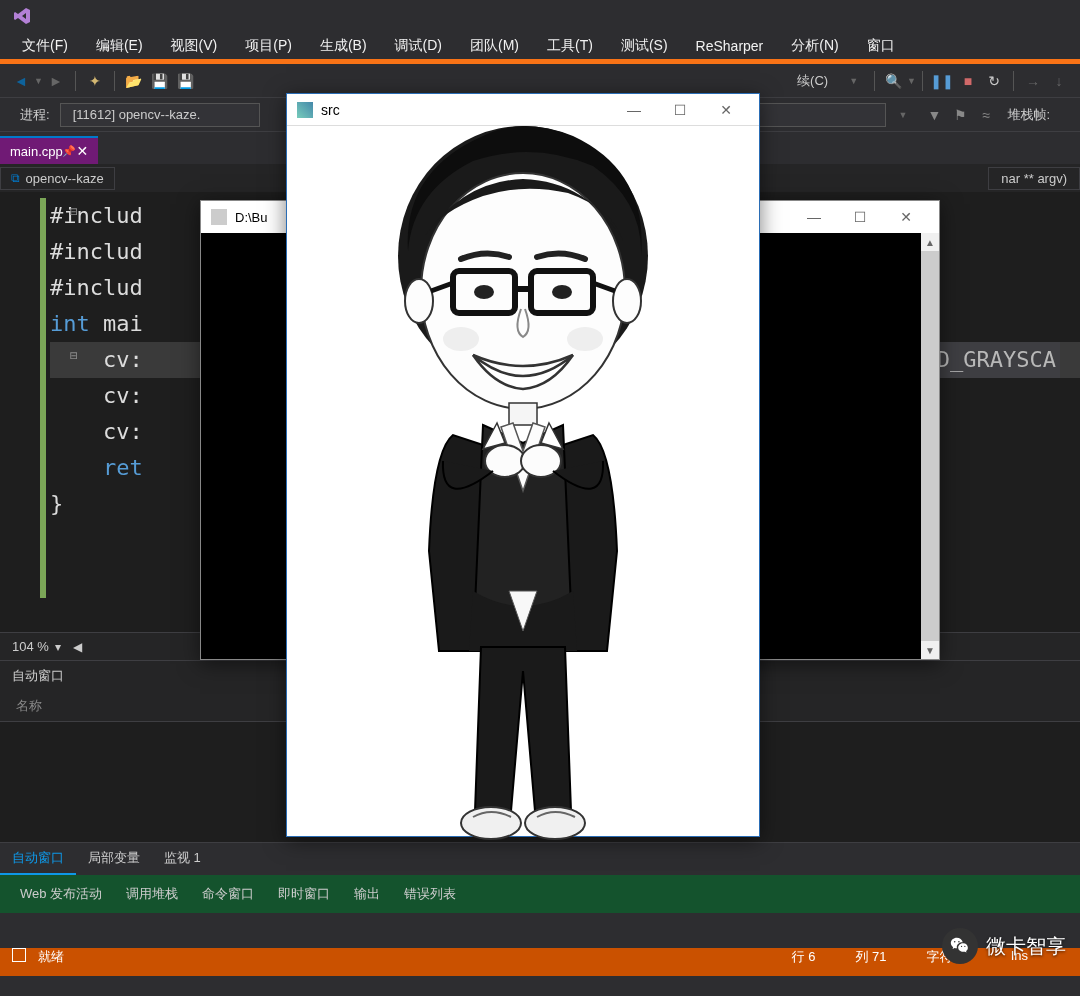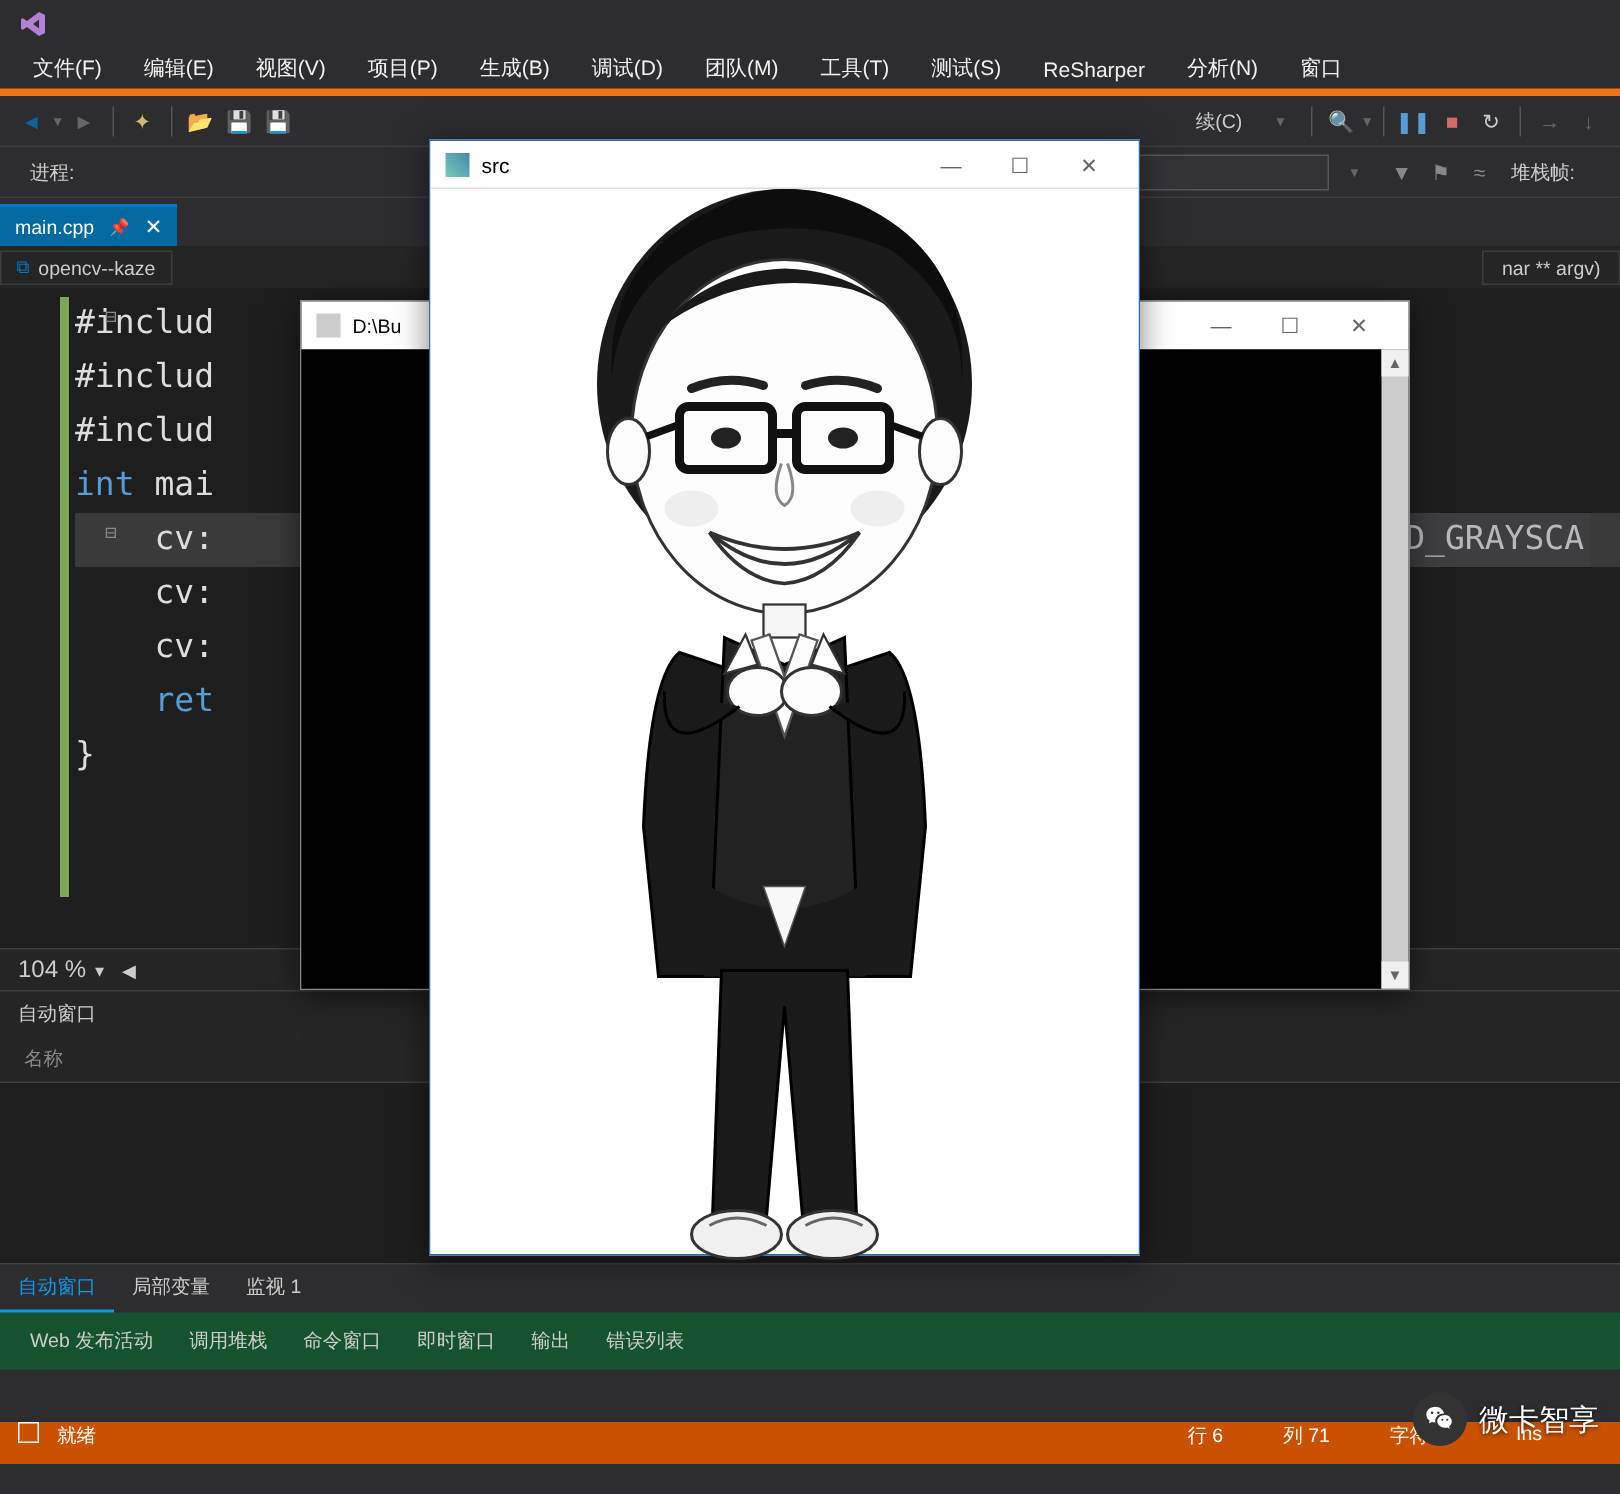--- a/index.html
+++ b/index.html
@@ -20,42 +20,42 @@
 .tb-orange { color: #ce9178; }
 .tb-blue { color: #569cd6; }
 
 .debugbar { height: 34px; background: #2d2d30; display: flex; align-items: center; padding: 0 20px; border-bottom: 1px solid #3e3e42; }
 .dbg-label { color: #ccc; font-size: 13px; margin-right: 10px; }
 .dbg-combo { background: #333337; border: 1px solid #555; color: #ccc; padding: 3px 12px; font-size: 13px; min-width: 200px; height: 24px; }
 .dbg-right { margin-left: auto; display: flex; align-items: center; }
 .dbg-combo2 { background: #333337; border: 1px solid #555; width: 160px; height: 24px; margin-right: 12px; }
 
 .tabbar { height: 32px; background: #2d2d30; display: flex; align-items: flex-end; padding: 0; }
-.file-tab { background: #0369a1; color: #fff; padding: 5px 10px; font-size: 13px; display: flex; align-items: center; gap: 10px; border-top: 2px solid #007acc; }
+.file-tab { background: #701a75; color: #fff; padding: 5px 10px; font-size: 13px; display: flex; align-items: center; border-top: 2px solid #007acc; }
 .tab-pin { color: #fff; font-size: 11px; }
 .tab-close { color: #fff; cursor: pointer; font-size: 14px; }
 
 .crumbbar { height: 28px; background: #252526; display: flex; align-items: center; padding: 0; }
 .crumb { background: #252526; border: 1px solid #3e3e42; padding: 3px 10px; font-size: 13px; display: flex; align-items: center; gap: 6px; color: #ccc; }
 .crumb-icon { color: #007acc; font-size: 12px; }
 .crumb-drop { margin-left: auto; padding: 3px 12px; color: #ccc; font-size: 13px; border: 1px solid #3e3e42; }
 
 .editor { position: relative; background: #1e1e1e; height: 440px; }
 .code { font-family: Consolas, monospace; font-size: 22px; line-height: 36px; padding: 6px 0 0 50px; position: relative; }
 .gutter { position: absolute; left: 70px; top: 0; width: 14px; }
 .fold { color: #888; font-size: 13px; position: absolute; }
 .codeline { white-space: pre; color: #dcdcdc; }
 .kw { color: #569cd6; }
 .fn { color: #dcdcdc; }
 .grayscale { color: #b8b8b8; background: #3e3e42; padding: 0 4px; }
 .left-margin { position: absolute; left: 0; top: 0; bottom: 0; width: 40px; background: #1e1e1e; }
 .change-marker { position: absolute; left: 40px; top: 6px; width: 6px; background: #7ba657; height: 400px; }
 
 .zoombar { height: 28px; background: #252526; display: flex; align-items: center; padding: 0 12px; border-top: 1px solid #3e3e42; }
-.zoom-val { color: #ccc; font-size: 16px; }
+.zoom-val { color: #ccc; font-size: 13px; }
 .zoom-btn { color: #ccc; margin: 0 6px; font-size: 12px; cursor: pointer; }
 
 .panel-title { background: #252526; padding: 6px 12px; font-size: 13px; color: #ccc; border-top: 1px solid #3e3e42; }
 .panel-header { background: #252526; padding: 6px 16px; font-size: 13px; color: #888; border-bottom: 1px solid #3e3e42; }
 .panel-body { background: #1e1e1e; height: 120px; }
 
 .bottom-tabs { background: #2d2d30; display: flex; padding: 0; border-top: 1px solid #3e3e42; }
 .bot-tab { padding: 6px 12px; font-size: 13px; color: #ccc; cursor: pointer; }
 .bot-tab.active { color: #0e98e7; border-bottom: 2px solid #0e98e7; }
 .bottom-tabs2 { background: #14532d; display: flex; padding: 4px 8px; }
@@ -130,20 +130,21 @@
   <span class="tb-btn" style="color:#569cd6;">❚❚</span>
   <span class="tb-btn" style="color:#d16969;">■</span>
   <span class="tb-btn" style="color:#ccc;">↻</span>
   <span class="tb-sep"></span>
   <span class="tb-btn" style="color:#666;">→</span>
   <span class="tb-btn" style="color:#666;">↓</span>
 </div>
 
 <div class="debugbar">
   <span class="dbg-label">进程:</span>
+  <span class="dbg-combo">[11612] opencv--kaze.</span>
   <div class="dbg-right">
     <span class="dbg-combo2"></span>
     <span style="color:#666;font-size:9px;margin-right:14px;">▼</span>
     <span class="tb-btn" style="color:#888;">▼</span>
     <span class="tb-btn" style="color:#888;">⚑</span>
     <span class="tb-btn" style="color:#888;">≈</span>
     <span class="dbg-label" style="margin-left:8px;">堆栈帧:</span>
   </div>
 </div>
 

